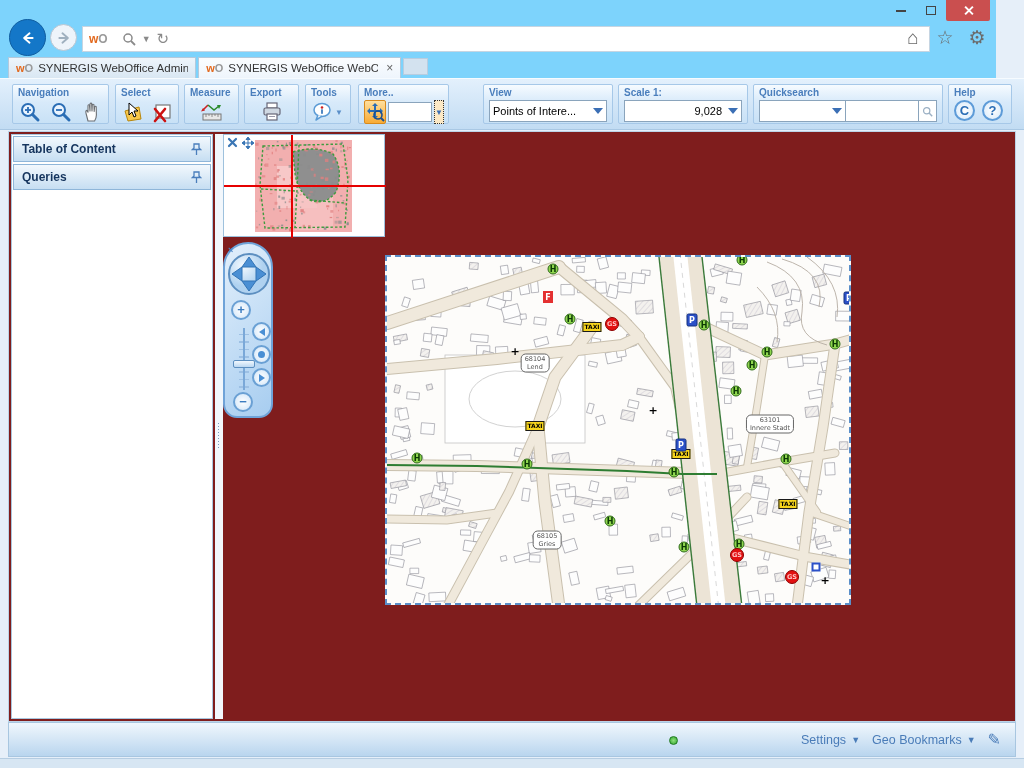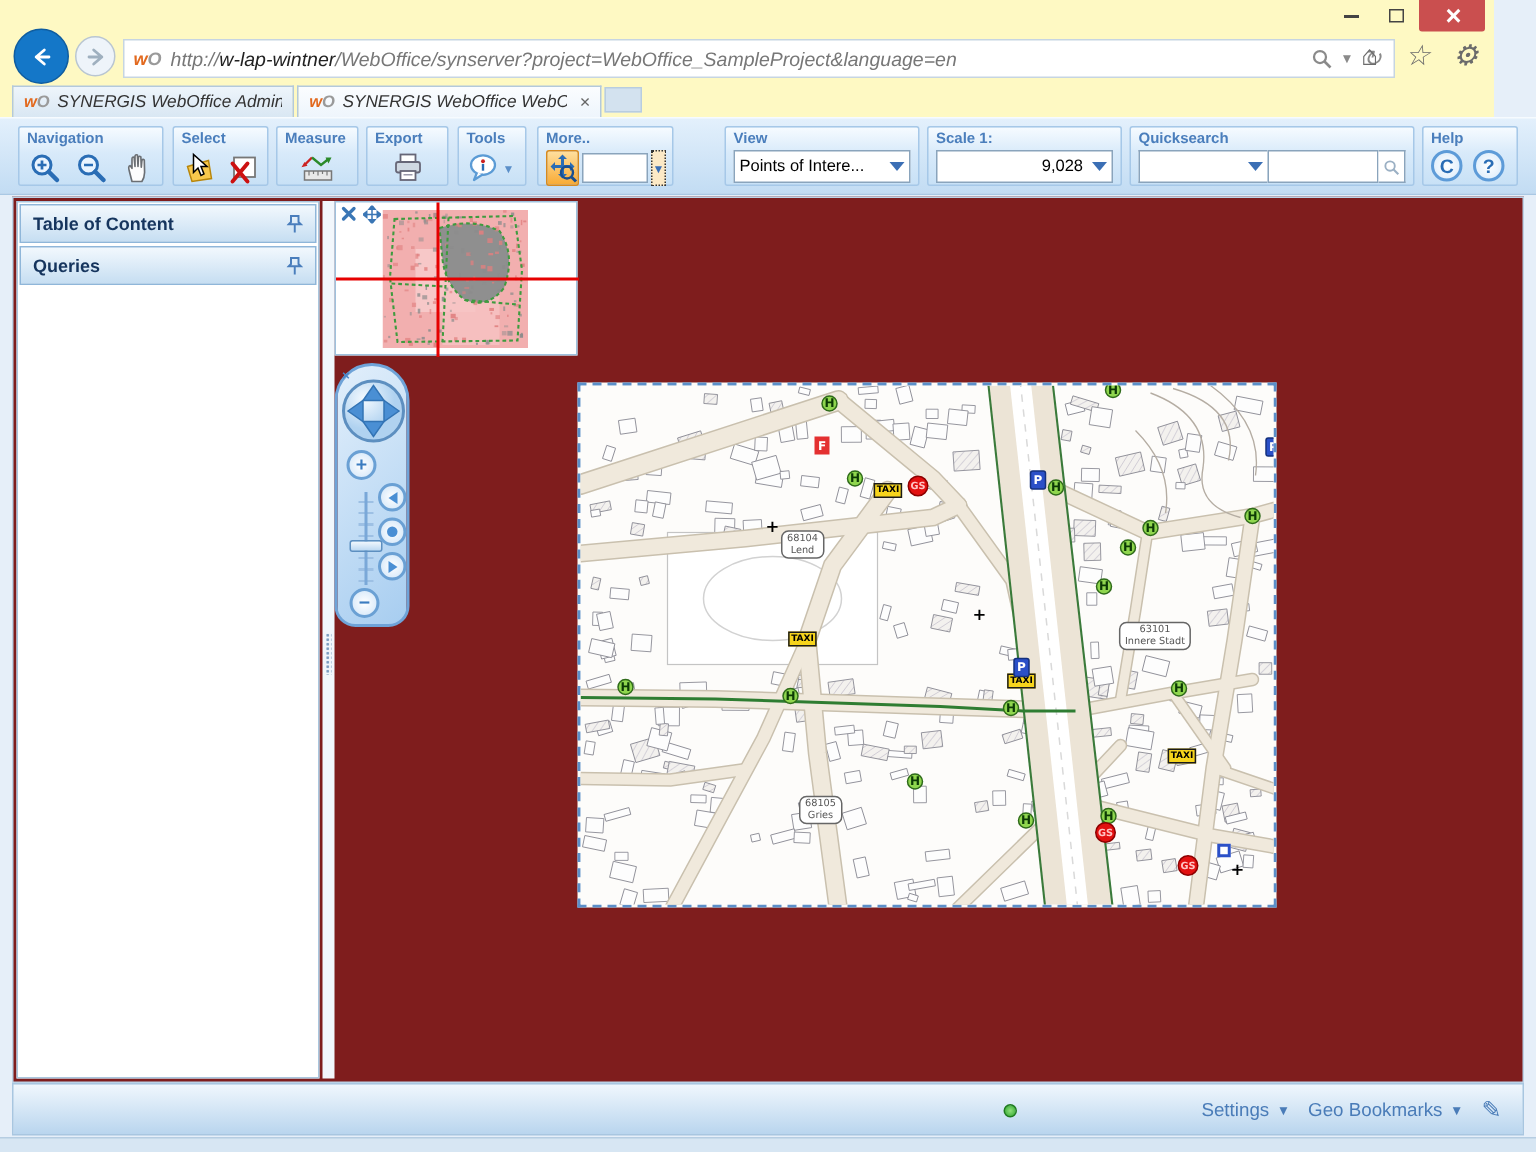--- a/index.html
+++ b/index.html
@@ -1,21 +1,21 @@
 <!DOCTYPE html>
 <html><head>
 <meta charset="utf-8">
 <style>
   * { margin:0; padding:0; box-sizing:border-box; }
   html,body { width:1024px; height:768px; overflow:hidden; }
   body { font-family:"Liberation Sans", sans-serif; background:#e6eff9; position:relative;
          outline:1px solid #7ea7cc; }
 
   
-  .chrome { position:absolute; left:0; top:0; width:996px; height:78px; background:#fef9c3;font-style:italic; }
+  .chrome { position:absolute; left:0; top:0; width:996px; height:78px; background:#7dd3fc; }
   .win-controls { position:absolute; top:0; right:6px; height:22px; display:flex; align-items:flex-start; }
   .win-btn { width:30px; height:21px; display:flex; align-items:center; justify-content:center; }
   .win-btn .bar { width:10px; height:2px; background:#444; }
   .win-btn .box { width:10px; height:9px; border:1.5px solid #444; }
   .win-close { width:44px; height:21px; background:#ca4f4f; border-radius:0 0 2px 2px; display:flex; align-items:center; justify-content:center; }
   .win-close .x1 { position:relative; width:11px; height:11px; }
   .win-close .x1:before,.win-close .x1:after { content:""; position:absolute; left:5px; top:0; width:2px; height:11px; background:#fff; }
   .win-close .x1:before { transform:rotate(45deg);} .win-close .x1:after { transform:rotate(-45deg);}
 
   .btn-back { position:absolute; left:9px; top:19px; width:37px; height:37px; border-radius:50%;
@@ -143,21 +143,20 @@
     </svg>
   </div>
   <div class="btn-fwd">
     <svg width="14" height="14" viewBox="0 0 18 18">
       <path d="M7 3 L14 9 L7 15 M3 9 H14" stroke="#9fb0bf" stroke-width="2.4" fill="none" stroke-linecap="round" stroke-linejoin="round"></path>
     </svg>
   </div>
 
   <div class="urlbar">
     <span class="fav"><span class="fw">w</span><span class="fo">O</span></span>
-    <span class="url-text"><span>http://</span><span class="url-host">w-lap-wintner</span><span>/WebOffice/synserver?project=WebOffice_SampleProject&amp;language=en</span></span>
     <span class="url-tools">
       <svg width="14" height="14" viewBox="0 0 14 14">
           <circle cx="6" cy="6" r="4" fill="none" stroke="#8a8a8a" stroke-width="1.5"></circle>
           <line x1="9" y1="9" x2="13" y2="13" stroke="#8a8a8a" stroke-width="1.8"></line>
         </svg>
       <span style="font-size:9px">▼</span>
       <span style="font-size:15px">↻</span>
     </span>
   </div>
 

